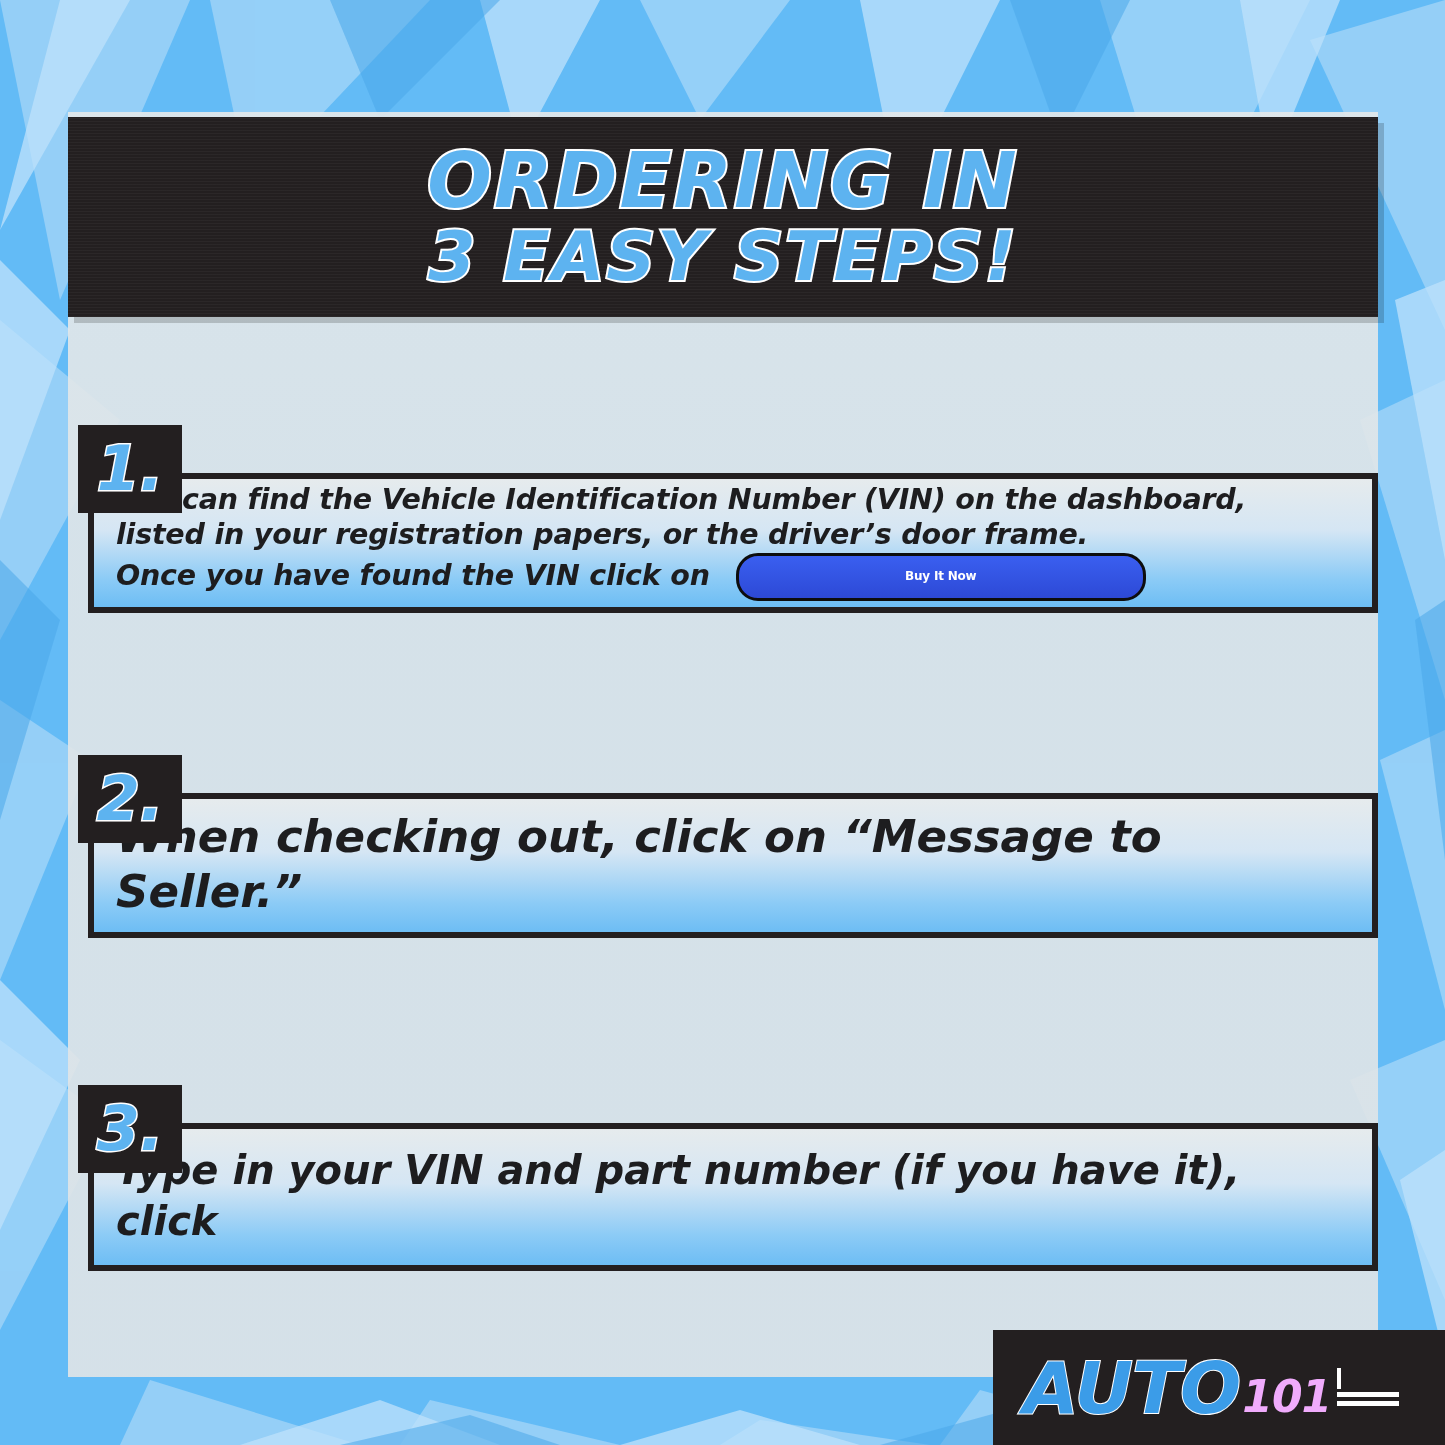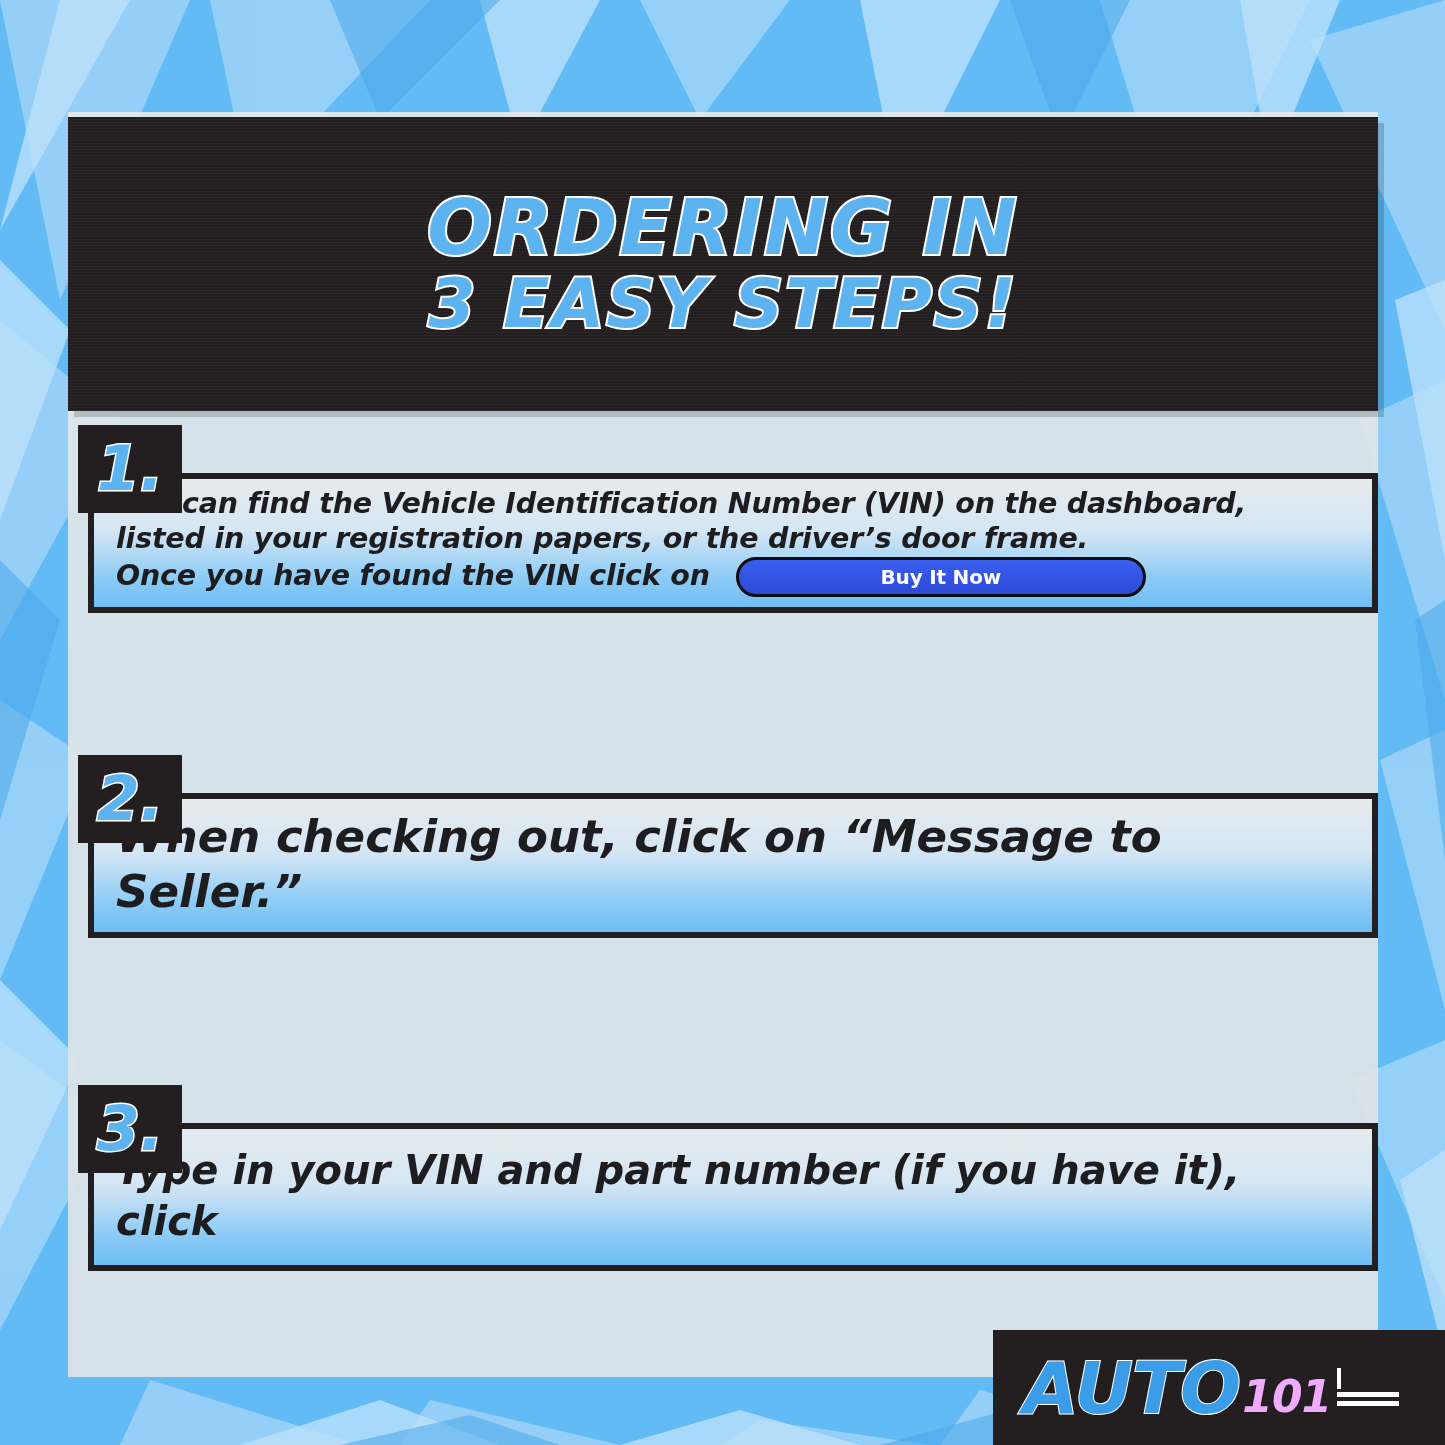--- a/index.html
+++ b/index.html
@@ -37,21 +37,21 @@
     background: linear-gradient(180deg, #e3e8ea 0%, #dfe5e8 40%, #dfe4e7 100%);
     opacity: .92;
   }
 
   
   .header {
     position: absolute;
     left: 68px;
     top: 117px;
     width: 1310px;
-    height: 294px;
+    height: 200px;
     background:
       repeating-linear-gradient(0deg, rgba(255,255,255,.035) 0px, rgba(255,255,255,.035) 1px, rgba(0,0,0,0) 1px, rgba(0,0,0,0) 3px),
       #231f20;
     display: flex;
     flex-direction: column;
     align-items: center;
     justify-content: center;
     box-shadow: 6px 6px 0 rgba(0,0,0,.18);
   }
   .header .line {
@@ -127,29 +127,29 @@
     display: flex;
     align-items: center;
     gap: 26px;
   }
 
   .buy-it-now {
     display: inline-flex;
     align-items: center;
     justify-content: center;
     width: 410px;
-    height: 40px;
+    height: 48px;
     border-radius: 22px;
     background: linear-gradient(180deg, #3a5ff0 0%, #2d49d6 100%);
     border: 3px solid #0d0d0d;
     color: #ffffff;
     font-family: "DejaVu Sans", sans-serif;
     font-weight: bold;
     font-style: normal;
-    font-size: 20px;
+    font-size: 12px;
     box-sizing: border-box;
   }
 
   
   .step2 { left: 78px; top: 755px; width: 1300px; }
   .step2 .step-body {
     top: 38px;
     width: 1290px;
     height: 145px;
     justify-content: center;

